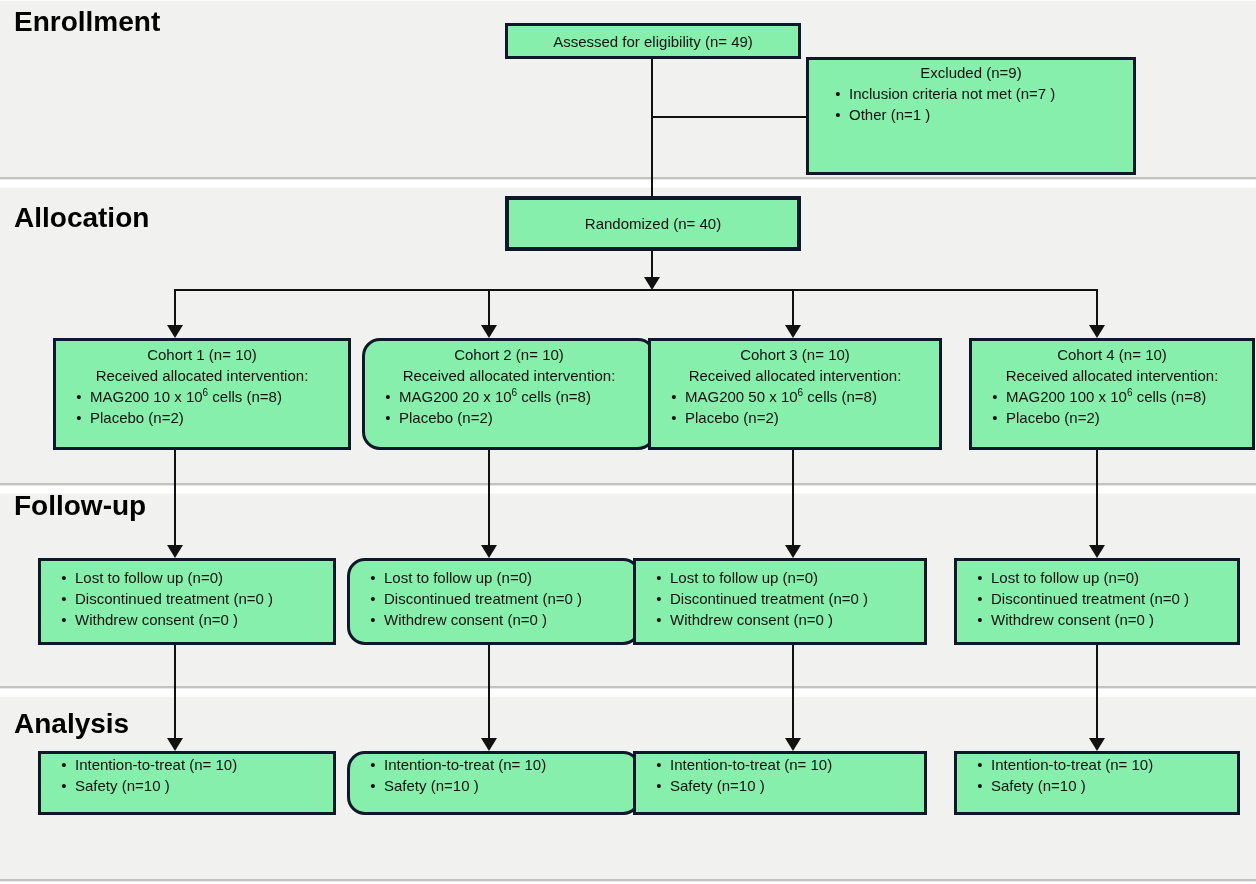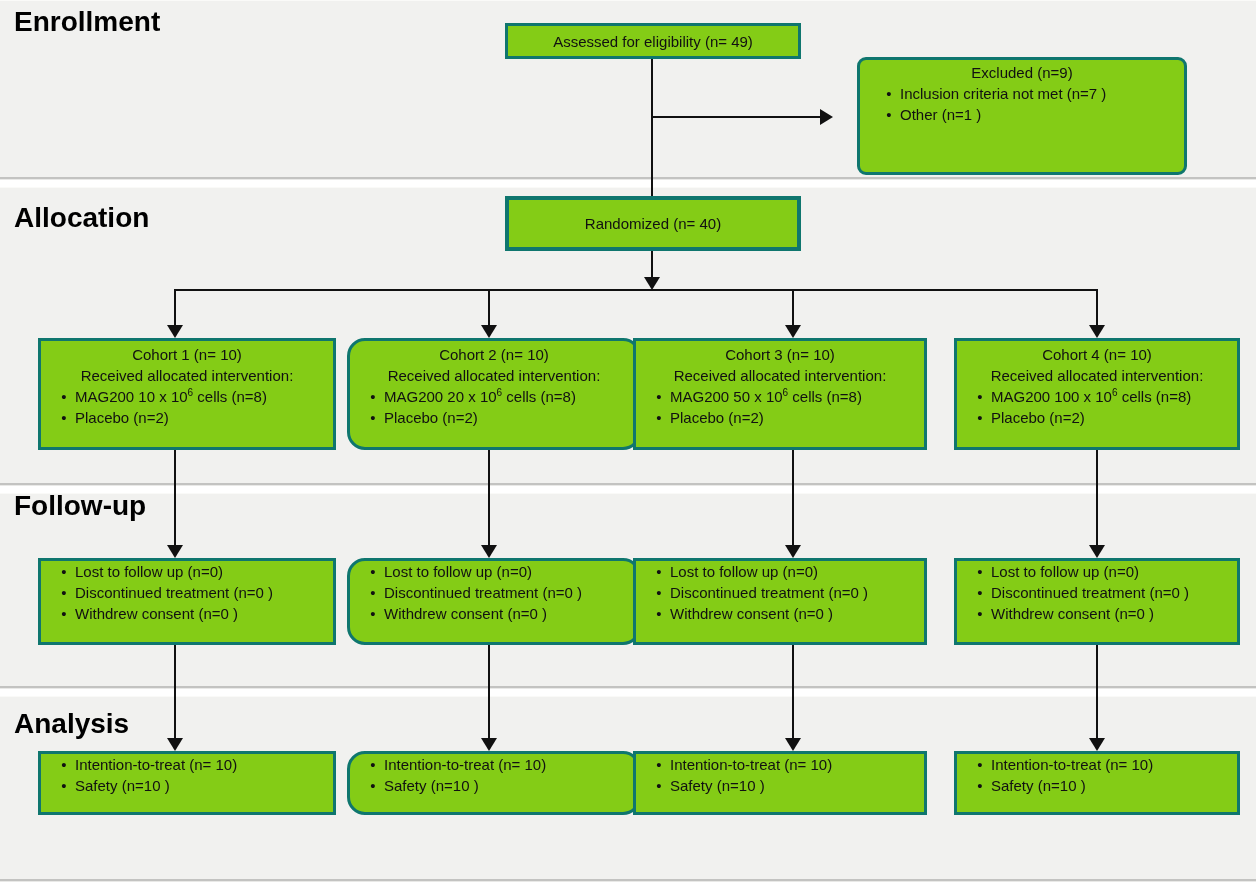--- a/index.html
+++ b/index.html
@@ -23,34 +23,34 @@
   .band-followup{top:493px;height:193px;}
   .band-analysis{top:696px;height:183px;}
   .section-label{
     position:absolute;left:14px;
     font-size:28px;font-weight:bold;color:#000000;
     letter-spacing:0px;
   }
   
   .box{
     position:absolute;box-sizing:border-box;
-    background:#84cc16;border:3px solid #0f766e;
+    background:#86efac;border:3px solid #0f172a;
     font-size:15px;line-height:21px;color:#111111;
   }
   .box-assessed{left:505px;top:23px;width:296px;height:36px;
     display:flex;align-items:center;justify-content:center;text-align:center;}
-  .box-excluded{left:857px;top:57px;width:330px;height:118px;padding:2px 6px;border-radius:9px;}
+  .box-excluded{left:806px;top:57px;width:330px;height:118px;padding:2px 6px;}
   .box-randomized{left:505px;top:196px;width:296px;height:55px;border-width:4px;
     display:flex;align-items:center;justify-content:center;text-align:center;}
   .col1{left:38px;width:298px;}
   .col2{left:347px;width:294px;border-radius:18px;}
   .col3{left:633px;width:294px;}
   .col4{left:954px;width:286px;}
-  .row-cohort{top:338px;height:112px;padding-top:3px;}
-  .row-followup{top:558px;height:87px;padding-top:0;}
+  .row-cohort{top:338px;height:112px;padding-top:3px;margin-left:15px;}
+  .row-followup{top:558px;height:87px;padding-top:6px;}
   .row-analysis{top:751px;height:64px;padding-top:0;}
   .center-line{text-align:center;}
   .bullet-row{display:flex;align-items:baseline;padding-left:12px;}
   .bullet-row::before{content:"\2022";width:22px;flex:0 0 22px;text-align:center;font-size:15px;}
   .btxt{flex:1;}
   sup{font-size:10px;vertical-align:super;line-height:0;}
   
   .vline,.hline{position:absolute;background:#111111;}
   .vline{width:2px;}
   .hline{height:2px;}

